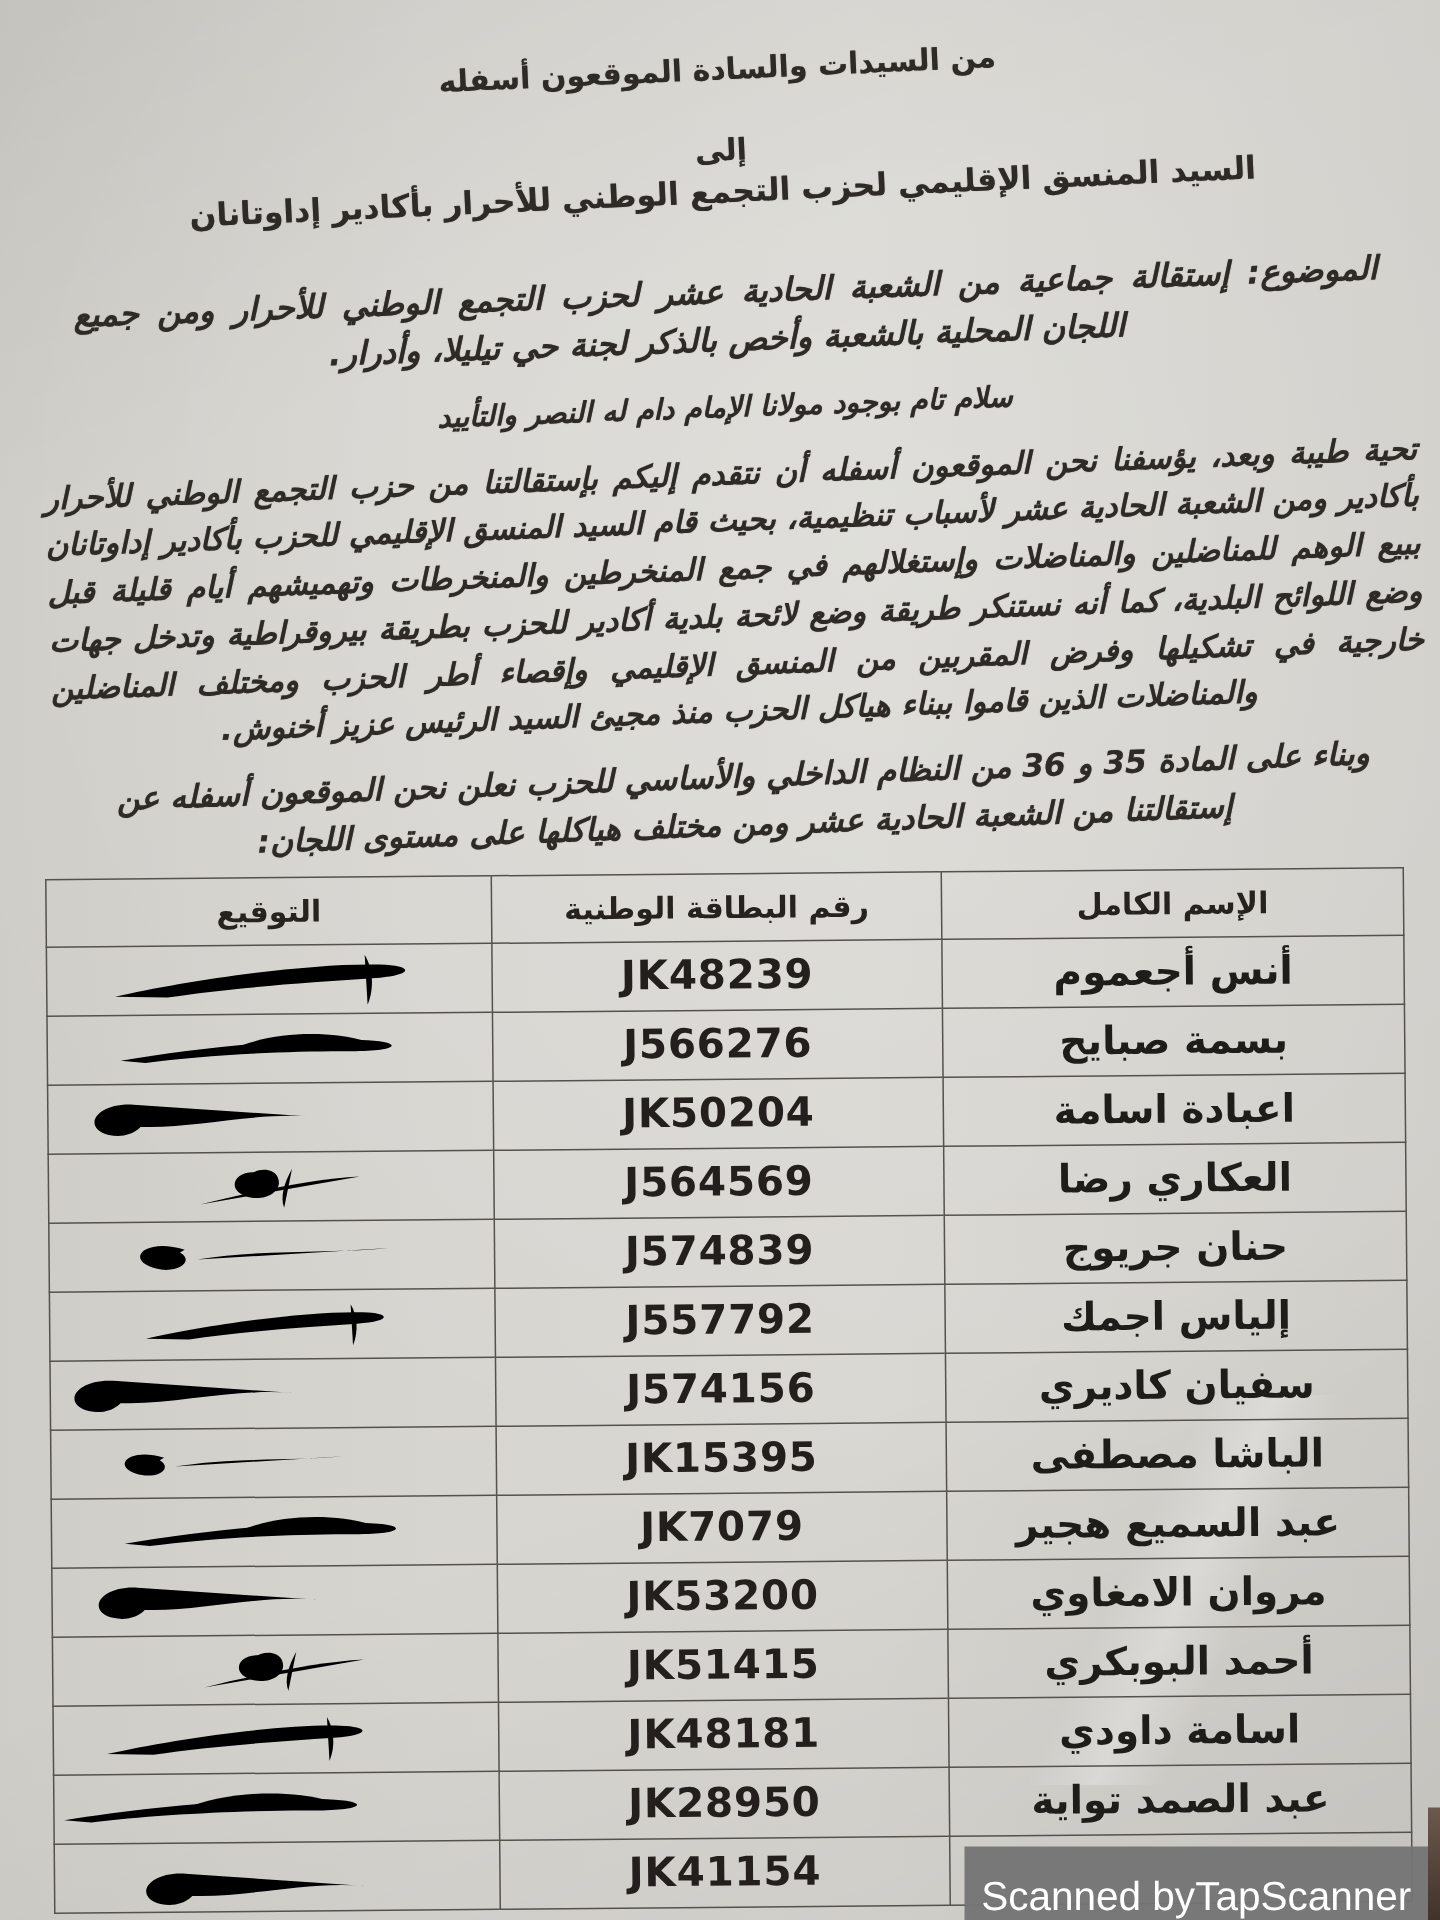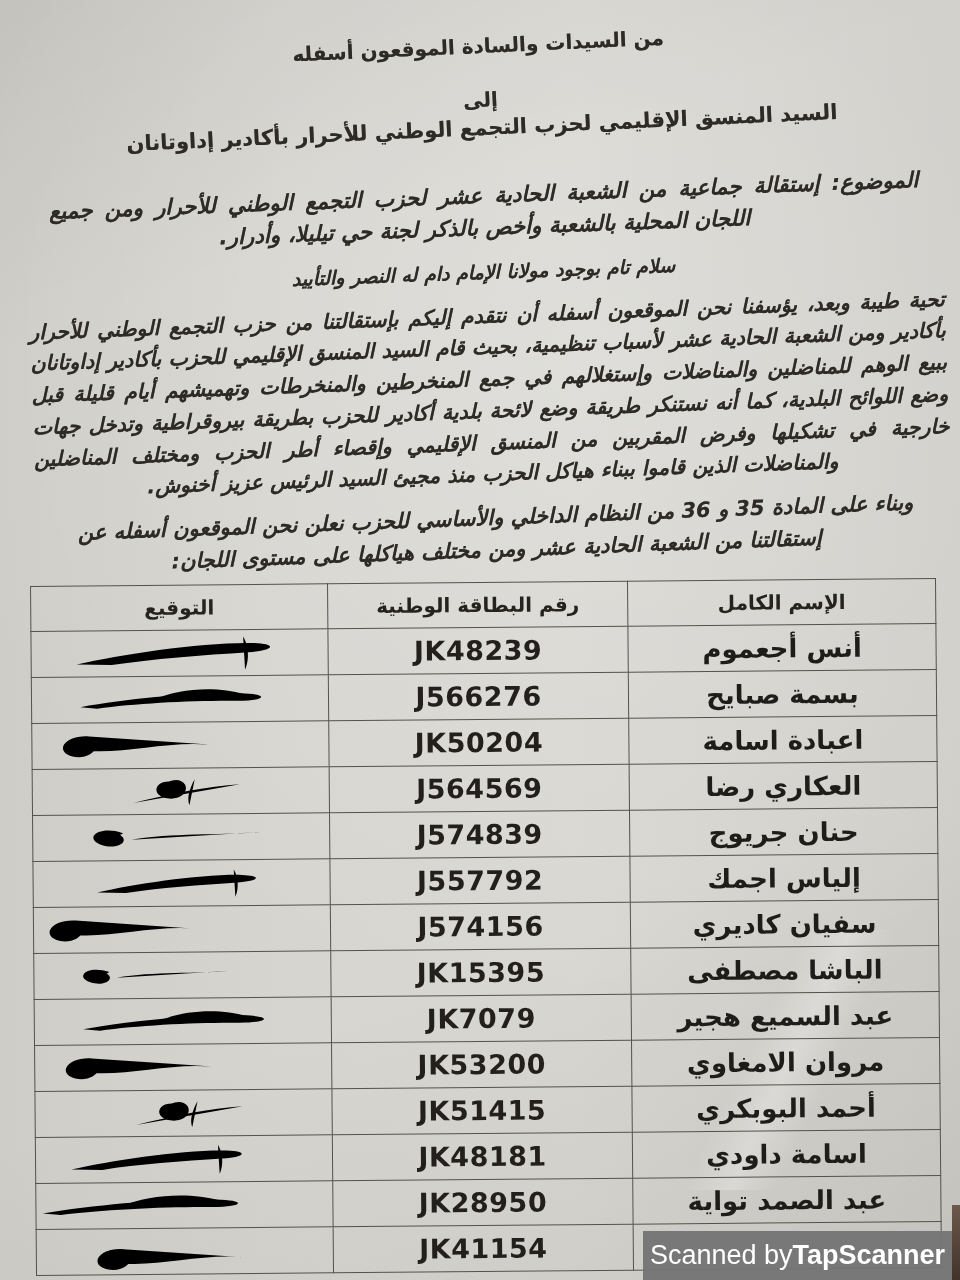--- a/index.html
+++ b/index.html
@@ -50,25 +50,25 @@
   .t-sm-l{transform:translateX(-22px) scale(.88);}
   .t-wide-l{transform:translateX(-34px) scaleX(1.08);}
   .t-down{transform:translateY(7px);}
   .edge-strip{
     position:absolute;right:0;top:1205px;width:8px;height:75px;
     background:linear-gradient(#6d584c,#41332b);
   }
   .watermark{
     position:absolute;left:643px;right:8px;top:1231px;height:49px;
     background:rgba(117,117,117,.96);
-    display:flex;align-items:center;justify-content:center;
+    display:flex;align-items:flex-end;justify-content:center;
     font-family:"Liberation Sans", sans-serif;
     color:#ffffff;font-size:27px;white-space:nowrap;
   }
-  .watermark .wm-bold{font-weight:700;margin-right:0;}
+  .watermark .wm-bold{font-weight:400;margin-right:0;}
   .crease{
     position:absolute;left:620px;top:930px;width:340px;height:260px;
     background:linear-gradient(115deg, rgba(255,255,255,0) 40%, rgba(255,255,255,.25) 50%, rgba(255,255,255,0) 60%);
     pointer-events:none;
   }
 </style>
 </head>
 <body>
 
 <svg width="0" height="0" style="position:absolute" aria-hidden="true">

